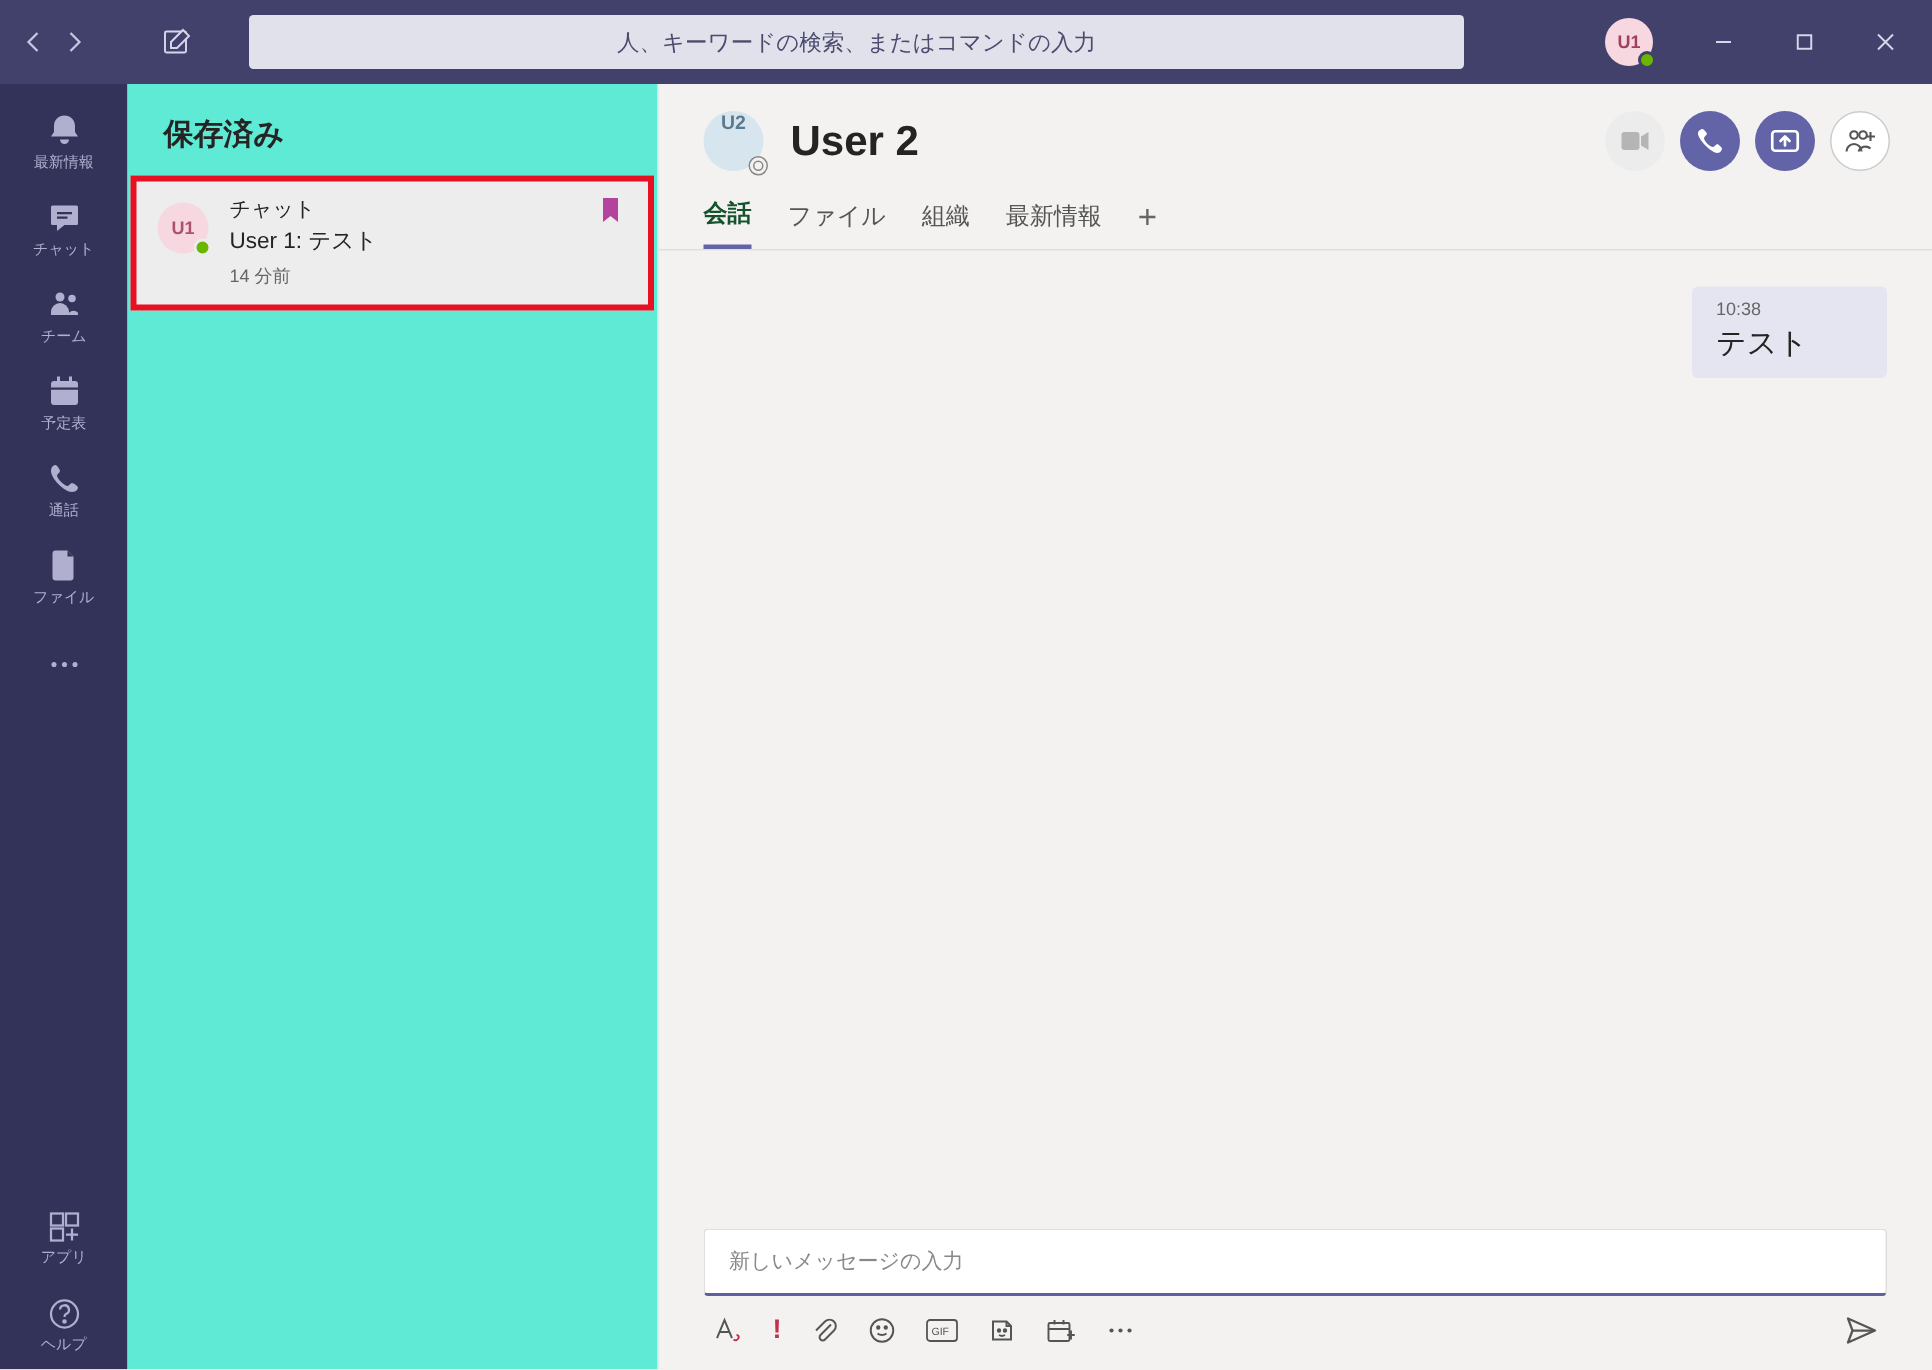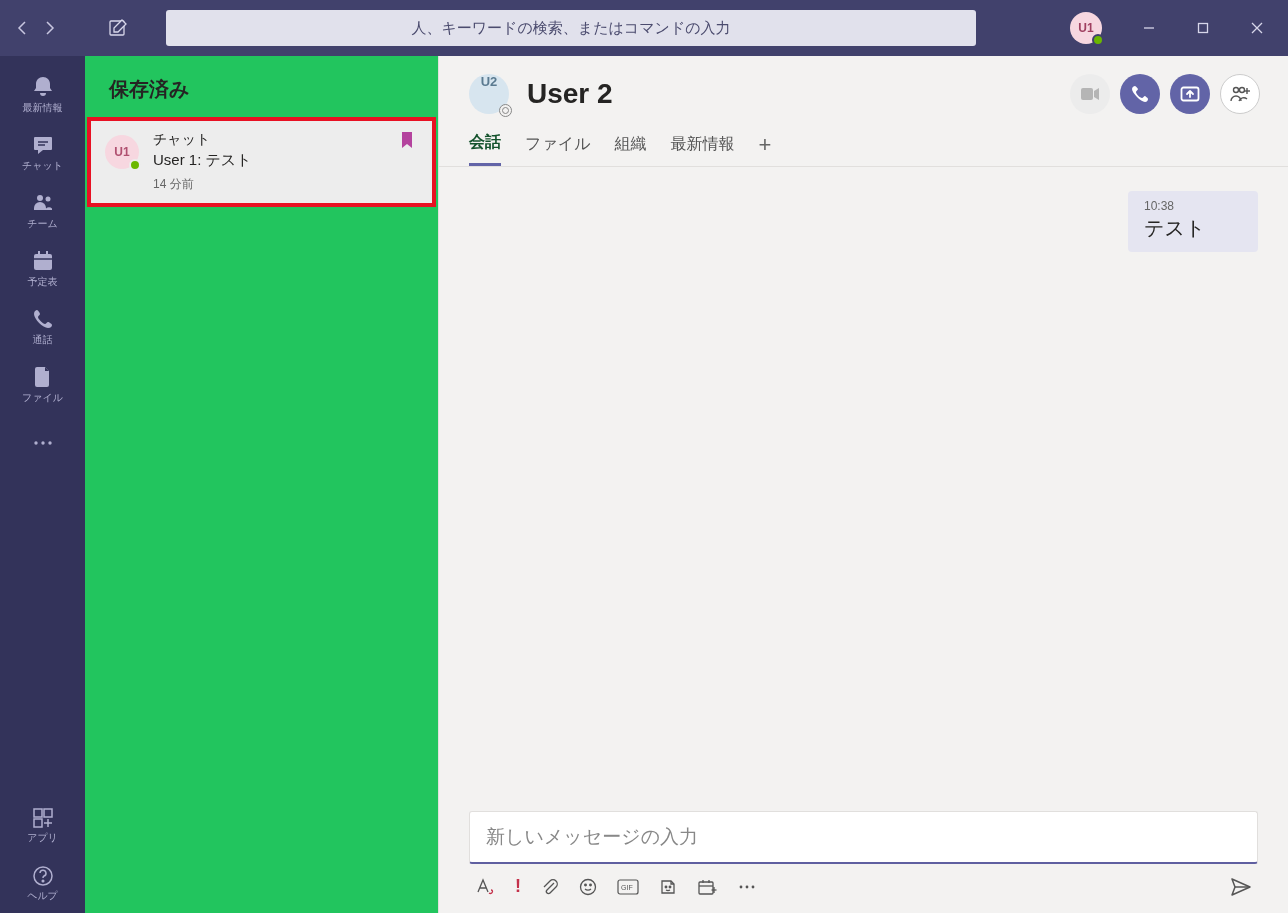--- a/index.html
+++ b/index.html
@@ -10,21 +10,21 @@
 .search { flex:1; height:36px; max-width:810px; background:#e1e1ec; border-radius:3px; margin-left:28px; display:flex; align-items:center; justify-content:center; color:#4b4b6e; font-size:15px; }
 .title-right { display:flex; align-items:center; margin-left:auto; gap:8px; }
 .avatar-ti { width:32px; height:32px; border-radius:50%; background:#f7d7e0; color:#a04060; font-size:12px; font-weight:600; display:flex; align-items:center; justify-content:center; position:relative; margin-right:16px; }
 .presence { position:absolute; right:-2px; bottom:-2px; width:12px; height:12px; border-radius:50%; background:#6bb700; border:2px solid #41416c; }
 .win-btn { width:46px; height:40px; display:flex; align-items:center; justify-content:center; color:#d7d6ea; }
 .body { flex:1; display:flex; overflow:hidden; }
 .rail { width:85px; background:#33335a; display:flex; flex-direction:column; align-items:center; padding-top:10px; }
 .rail-item { width:85px; height:58px; display:flex; flex-direction:column; align-items:center; justify-content:center; color:#b0afcf; cursor:pointer; gap:2px; }
 .rail-label { font-size:10px; }
 .rail-spacer { flex:1; }
-.panel { width:354px; background:#22c55e; border-right:1px solid #e1dfdd; display:flex; flex-direction:column; }
+.panel { width:354px; background:#5eead4; border-right:1px solid #e1dfdd; display:flex; flex-direction:column; }
 .panel-head { padding:20px 24px 14px; font-size:20px; font-weight:700; color:#252423; }
 .saved-item { margin:0 2px; border:4px solid #e81123; background:#ededed; padding:10px 18px 10px 14px; display:flex; gap:14px; cursor:pointer; position:relative; }
 .avatar-sm { width:34px; height:34px; border-radius:50%; background:#f7d7e0; color:#b05070; font-size:12px; font-weight:600; display:flex; align-items:center; justify-content:center; position:relative; flex-shrink:0; margin-top:4px;}
 .avatar-sm .presence { border-color:#ededed; }
 .saved-body { flex:1; display:flex; flex-direction:column; gap:2px; }
 .saved-title { font-size:14px; color:#252423; }
 .saved-preview { font-size:15px; color:#252423; }
 .saved-time { font-size:12px; color:#666; margin-top:4px;}
 .bookmark { position:absolute; top:10px; right:18px; color:#b4439e; }
 .main { flex:1; background:#f3f2f1; display:flex; flex-direction:column; }
@@ -40,21 +40,21 @@
 .round-btn.outline { border:1px solid #ccc; color:#555; background:#fff;}
 .tabs { display:flex; gap:24px; padding:18px 30px 0; border-bottom:1px solid #e1dfdd; align-items:center;}
 .tab { font-size:16px; color:#555; padding-bottom:10px; cursor:pointer; }
 .tab.active { color:#14532d; border-bottom:3px solid #6264a7; font-weight:600;}
 .tab-add { color:#666; font-size:22px; font-weight:300; padding-bottom:8px; cursor:pointer;}
 .messages { flex:1; padding:24px 30px 0; display:flex; flex-direction:column; align-items:flex-end; }
 .msg { background:#e5e5f1; border-radius:4px; padding:8px 16px 10px; min-width:130px; }
 .msg-time { font-size:12px; color:#666; }
 .msg-text { font-size:20px; color:#252423; margin-top:2px;}
 .compose { padding:0 30px 16px; }
-.compose-box { background:#fff; border:1px solid #e1dfdd; border-bottom:2px solid #5f5fa0; border-radius:3px; padding:12px 16px; font-size:19px; color:#888; }
+.compose-box { background:#fff; border:1px solid #e1dfdd; border-bottom:2px solid #5f5fa0; border-radius:3px; padding:12px 16px; font-size:14px; color:#888; }
 .compose-tools { display:flex; align-items:center; gap:20px; padding:12px 6px 0; color:#555; }
 .compose-tools .send { margin-left:auto; }
 svg { display:block; }
 </style>
 </head>
 <body>
 
 <div class="titlebar">
   <div class="nav-btn">
       <svg width="10" height="14" viewBox="0 0 10 14">

